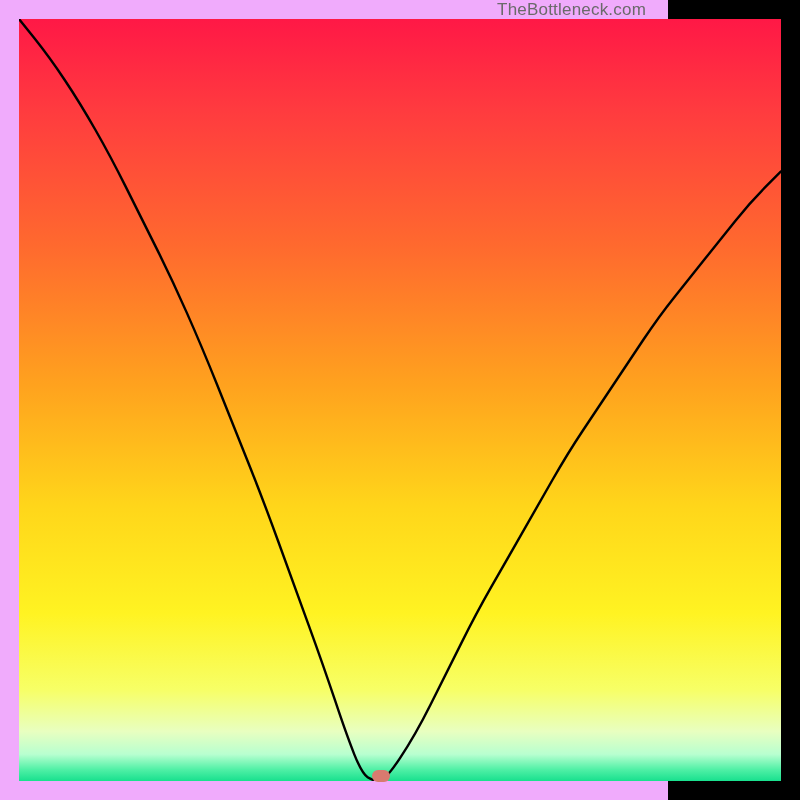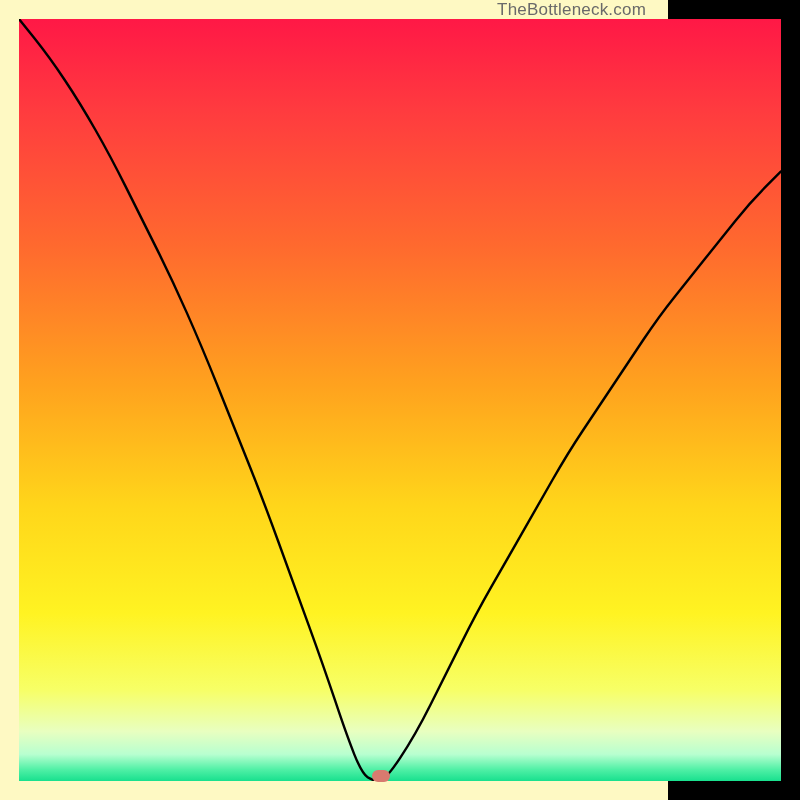--- a/index.html
+++ b/index.html
@@ -7,21 +7,21 @@
     padding: 0;
     width: 800px;
     height: 800px;
     background: #000;
     overflow: hidden;
   }
   .frame {
     position: relative;
     width: 668px;
     height: 800px;
-    background: #fef9c3;
+    background: #f0abfc;
   }
   .plot-area {
     position: absolute;
     left: 19px;
     top: 19px;
     width: 762px;
     height: 762px;
   }
   .gradient-bg {
     position: absolute;

